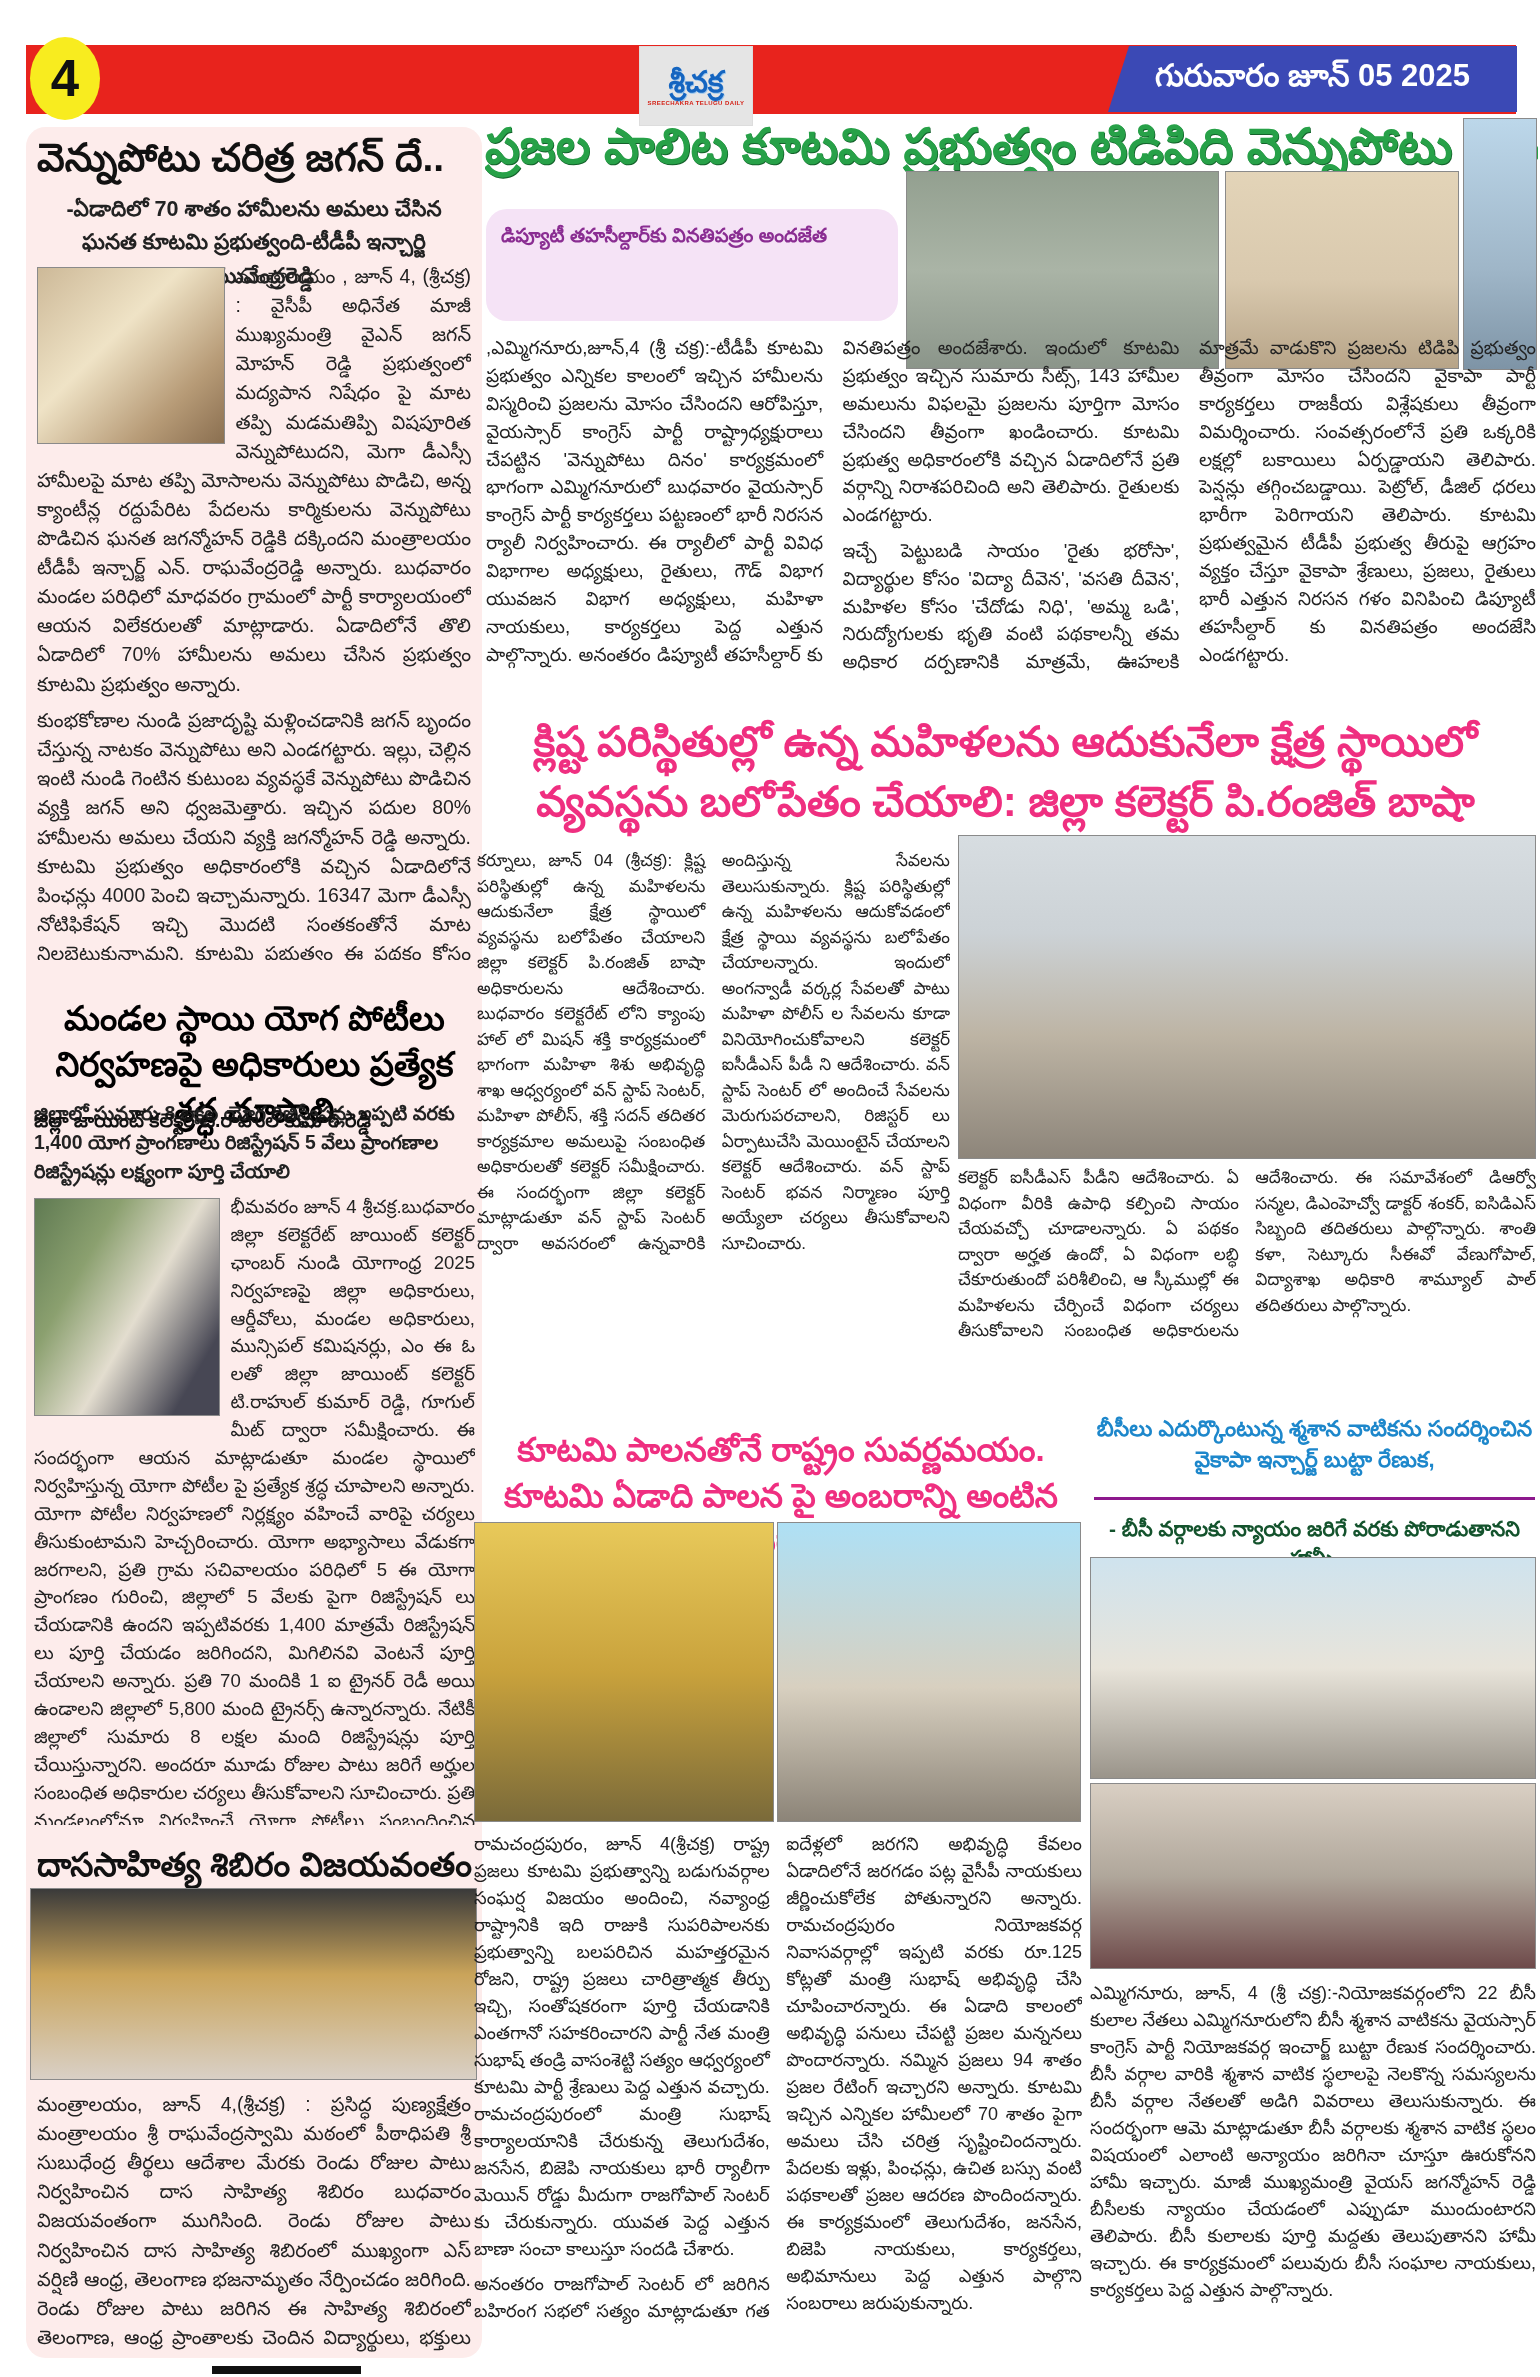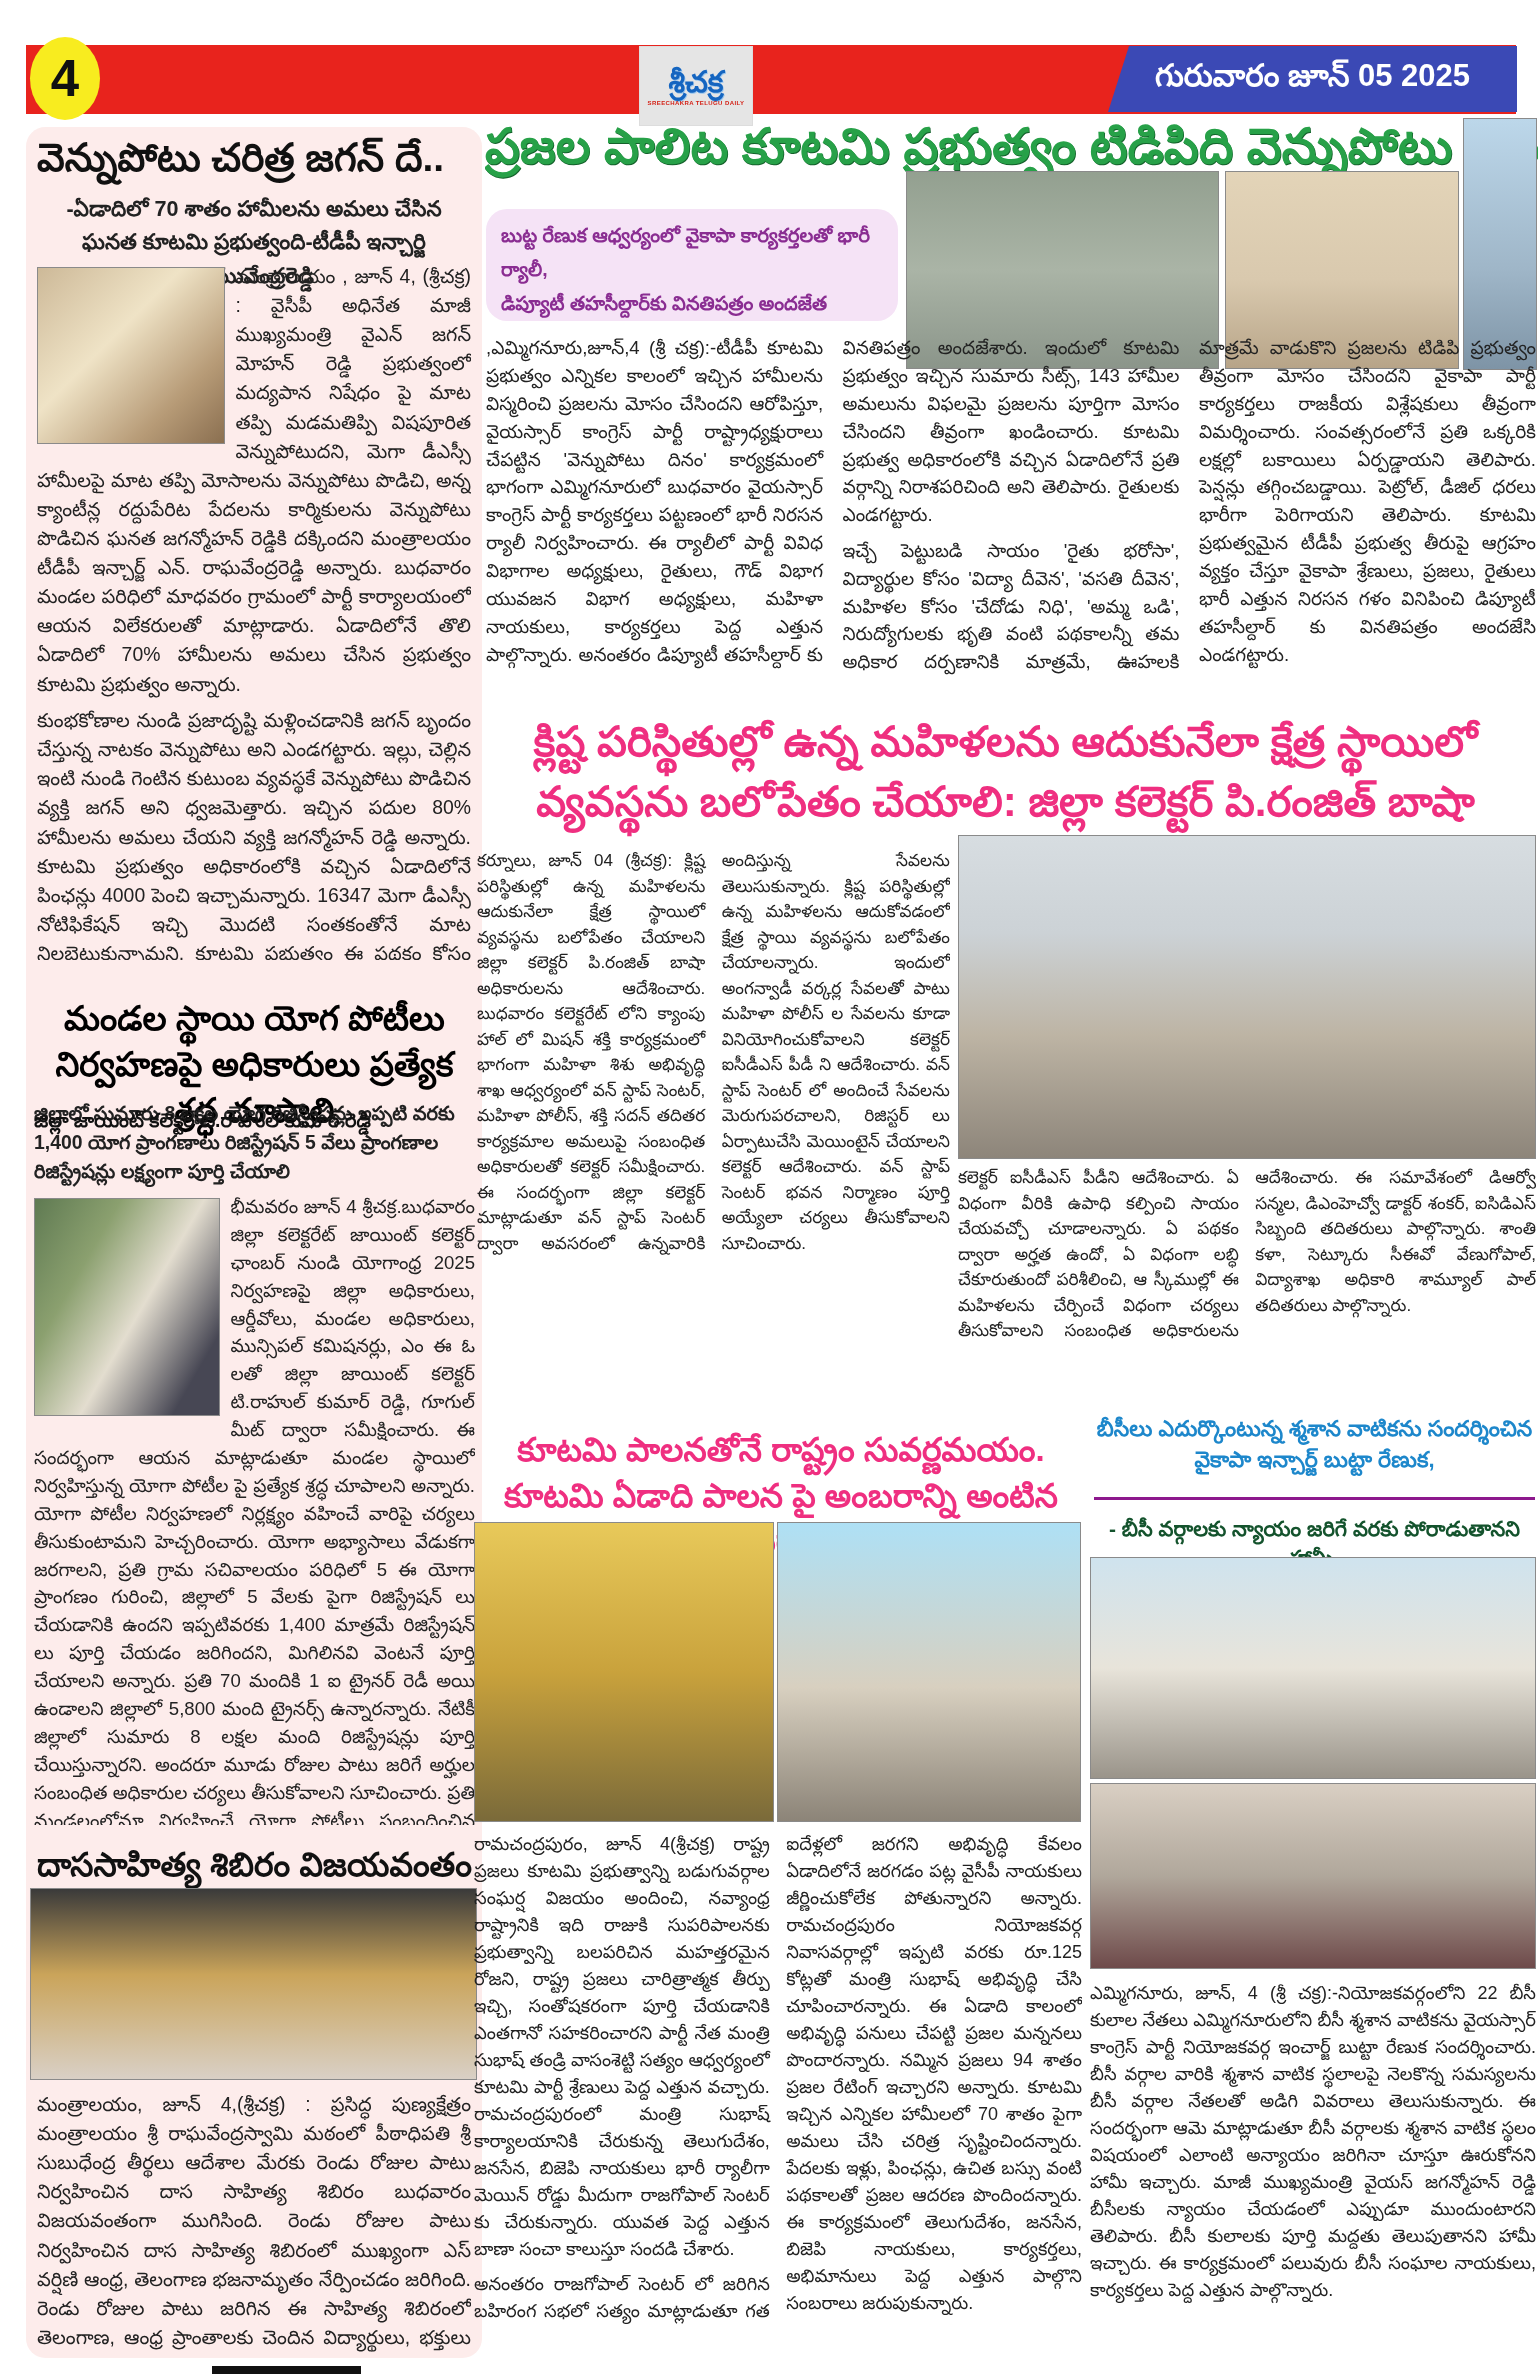--- a/index.html
+++ b/index.html
@@ -128,21 +128,20 @@
 
 <div class="abs a3-headline">దాససాహిత్య శిబిరం విజయవంతం</div>
 <div class="abs a3-photo ph ph-temple"></div>
 <div class="abs a3-body body-txt">
   <p>మంత్రాలయం, జూన్ 4,(శ్రీచక్ర) : ప్రసిద్ధ పుణ్యక్షేత్రం మంత్రాలయం శ్రీ రాఘవేంద్రస్వామి మఠంలో పీఠాధిపతి శ్రీ సుబుధేంద్ర తీర్థలు ఆదేశాల మేరకు రెండు రోజుల పాటు నిర్వహించిన దాస సాహిత్య శిబిరం బుధవారం విజయవంతంగా ముగిసింది. రెండు రోజుల పాటు నిర్వహించిన దాస సాహిత్య శిబిరంలో ముఖ్యంగా ఎస్ వర్షిణి ఆంధ్ర, తెలంగాణ భజనామృతం నేర్పించడం జరిగింది. రెండు రోజుల పాటు జరిగిన ఈ సాహిత్య శిబిరంలో తెలంగాణ, ఆంధ్ర ప్రాంతాలకు చెందిన విద్యార్థులు, భక్తులు పెద్ద సంఖ్యలో పాల్గొన్నారు. అనంతరం శిక్షణ పొందిన వారికి ప్రశంసా పత్రాలు అందజేశారు.</p>
 </div>
 
 <div class="abs main-headline">ప్రజల పాలిట కూటమి ప్రభుత్వం టిడిపిది వెన్నుపోటు దినం,</div>
 
 <div class="abs highlight-box">
-  <div>బుట్ట రేణుక ఆధ్వర్యంలో వైకాపా కార్యకర్తలతో భారీ ర్యాలీ,</div>
   <div>డిప్యూటీ  తహసీల్దార్‌కు వినతిపత్రం అందజేత</div>
 </div>
 
 <div class="abs photoA ph ph-aerial dots"></div>
 <div class="abs photoB ph ph-crowd dots"></div>
 <div class="abs photoC ph ph-flags dots"></div>
 
 <div class="abs main-body body-txt">
   <p>,ఎమ్మిగనూరు,జూన్,4 (శ్రీ చక్ర):-టీడీపీ కూటమి ప్రభుత్వం ఎన్నికల కాలంలో ఇచ్చిన హామీలను విస్మరించి ప్రజలను మోసం చేసిందని ఆరోపిస్తూ, వైయస్సార్ కాంగ్రెస్ పార్టీ రాష్ట్రాధ్యక్షురాలు చేపట్టిన 'వెన్నుపోటు దినం' కార్యక్రమంలో భాగంగా ఎమ్మిగనూరులో బుధవారం వైయస్సార్ కాంగ్రెస్ పార్టీ కార్యకర్తలు పట్టణంలో భారీ నిరసన ర్యాలీ నిర్వహించారు. ఈ ర్యాలీలో పార్టీ వివిధ విభాగాల అధ్యక్షులు, రైతులు, గౌడ్ విభాగ యువజన విభాగ అధ్యక్షులు, మహిళా నాయకులు, కార్యకర్తలు పెద్ద ఎత్తున పాల్గొన్నారు. అనంతరం డిప్యూటీ తహసీల్దార్ కు వినతిపత్రం అందజేశారు. ఇందులో కూటమి ప్రభుత్వం ఇచ్చిన సుమారు సీట్స్, 143 హామీల అమలును విఫలమై ప్రజలను పూర్తిగా మోసం చేసిందని తీవ్రంగా ఖండించారు. కూటమి ప్రభుత్వ అధికారంలోకి వచ్చిన ఏడాదిలోనే ప్రతి వర్గాన్ని నిరాశపరిచింది అని తెలిపారు. రైతులకు ఎండగట్టారు.</p>
   <p>ఇచ్చే పెట్టుబడి సాయం 'రైతు భరోసా', విద్యార్థుల కోసం 'విద్యా దీవెన', 'వసతి దీవెన', మహిళల కోసం 'చేదోడు నిధి', 'అమ్మ ఒడి', నిరుద్యోగులకు భృతి వంటి పథకాలన్నీ తమ అధికార దర్పణానికి మాత్రమే, ఊహలకి మాత్రమే వాడుకొని ప్రజలను టిడిపి ప్రభుత్వం తీవ్రంగా మోసం చేసిందని వైకాపా పార్టీ కార్యకర్తలు రాజకీయ విశ్లేషకులు తీవ్రంగా విమర్శించారు. సంవత్సరంలోనే ప్రతి ఒక్కరికి లక్షల్లో బకాయిలు ఏర్పడ్డాయని తెలిపారు. పెన్షన్లు తగ్గించబడ్డాయి. పెట్రోల్, డీజిల్ ధరలు భారీగా పెరిగాయని తెలిపారు. కూటమి ప్రభుత్వమైన టీడీపీ ప్రభుత్వ తీరుపై ఆగ్రహం వ్యక్తం చేస్తూ వైకాపా శ్రేణులు, ప్రజలు, రైతులు భారీ ఎత్తున నిరసన గళం వినిపించి డిప్యూటీ తహసీల్దార్ కు వినతిపత్రం అందజేసి ఎండగట్టారు.</p>

